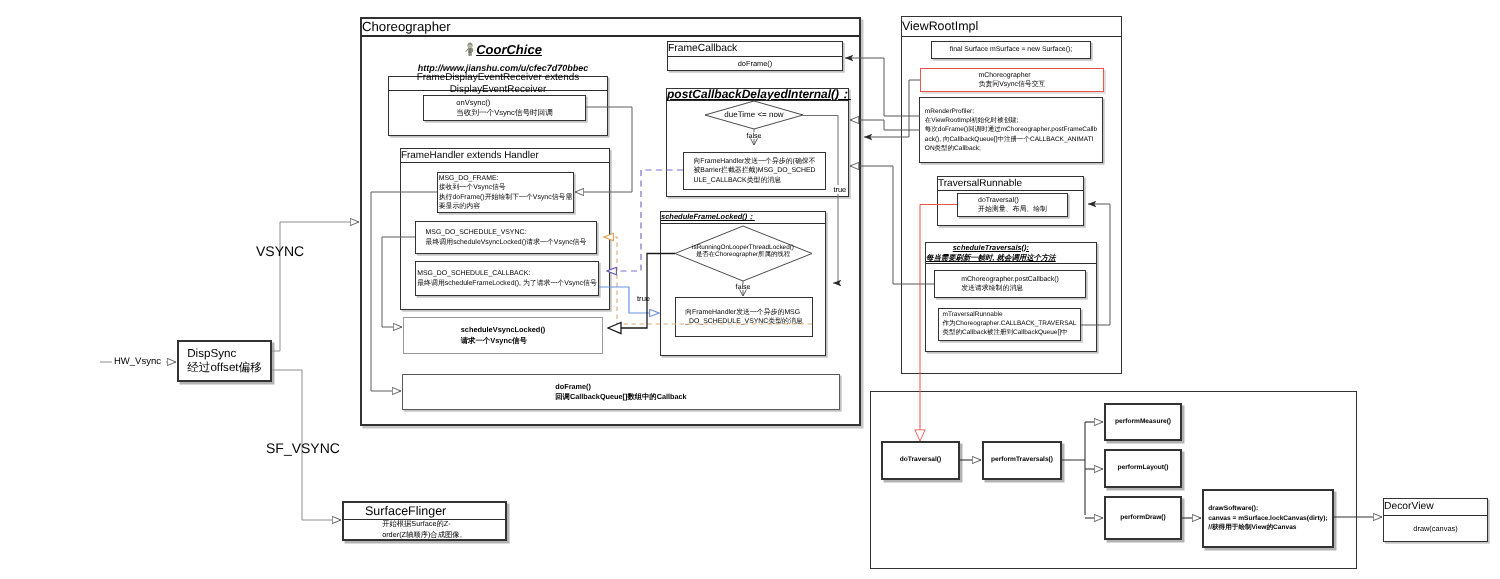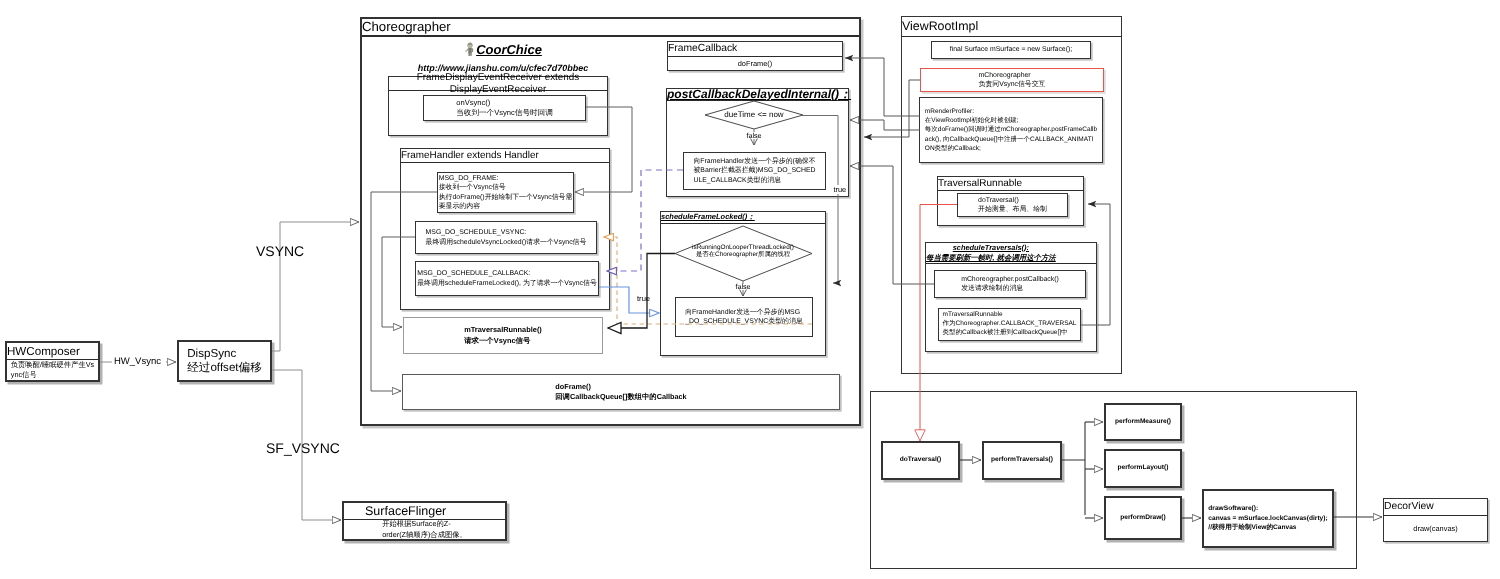--- a/index.html
+++ b/index.html
@@ -122,27 +122,20 @@
       <path d="M960,460 L981,460" marker-end="url(#ohead)"></path>
       <path d="M1062,460 L1085,460 M1085,422 L1085,515"></path>
       <path d="M1085,422 L1103,422" marker-end="url(#ohead)"></path>
       <path d="M1085,469 L1103,469" marker-end="url(#ohead)"></path>
       <path d="M1085,518 L1103,518" marker-end="url(#ohead)"></path>
       <path d="M1182,518 L1201,518" marker-end="url(#ohead)"></path>
       <path d="M1333,517 L1382,517" marker-end="url(#ohead)"></path>
     </g>
   </svg>
 
-  <div class="bx t2" style="left:5px;top:341px;width:95px;height:41px;">
-    <div class="hd" style="height:17px;font-size:11.6px;">
-        <span>HWComposer</span>
-      </div>
-    <div class="tx" style="top:17px;font-size:7.3px;line-height:1.42;">负责唤醒/睡眠硬件产生Vs
-ync信号</div>
-  </div>
 
   <div class="bx t2" style="left:177px;top:340px;width:95px;height:42px;">
     <div class="tx" style="font-size:11.6px;line-height:1.2;"><span><span>DispSync</span><br><span>经过offset偏移</span></span></div>
   </div>
 
   <div class="bx t2" style="left:342px;top:501px;width:165px;height:40px;">
     <div class="hd" style="height:17px;font-size:12.5px;padding-left:21px;">
         <span>SurfaceFlinger</span>
       </div>
     <div class="tx" style="top:17px;font-size:7.3px;line-height:1.42;">开始根据Surface的Z-
@@ -198,21 +191,21 @@
   <div class="bx t1" style="left:415px;top:221px;width:182px;height:33px;">
     <div class="tx" style="font-size:6.9px;line-height:1.4;">MSG_DO_SCHEDULE_VSYNC:
 最终调用scheduleVsyncLocked()请求一个Vsync信号</div>
   </div>
   <div class="bx t1" style="left:415px;top:261px;width:184px;height:35px;">
     <div class="tx" style="font-size:6.9px;line-height:1.4;">MSG_DO_SCHEDULE_CALLBACK:
 最终调用scheduleFrameLocked(), 为了请求一个Vsync信号</div>
   </div>
 
   <div class="bx t1 plain thin2" style="left:403px;top:317px;width:200px;height:37px;">
-    <div class="tx" style="font-size:7.4px;font-weight:bold;line-height:1.4;">mTraversalRunnable()
+    <div class="tx" style="font-size:7.4px;font-weight:bold;line-height:1.4;">scheduleVsyncLocked()
 请求一个Vsync信号</div>
   </div>
 
   <div class="bx t1 med" style="left:402px;top:374px;width:438px;height:36px;">
     <div class="tx" style="font-size:7.3px;font-weight:bold;line-height:1.4;">doFrame()
 回调CallbackQueue[]数组中的Callback</div>
   </div>
 
   <div class="bx t1" style="left:667px;top:41px;width:176px;height:30px;">
     <div class="hd t1" style="height:15px;font-size:10.3px;">

